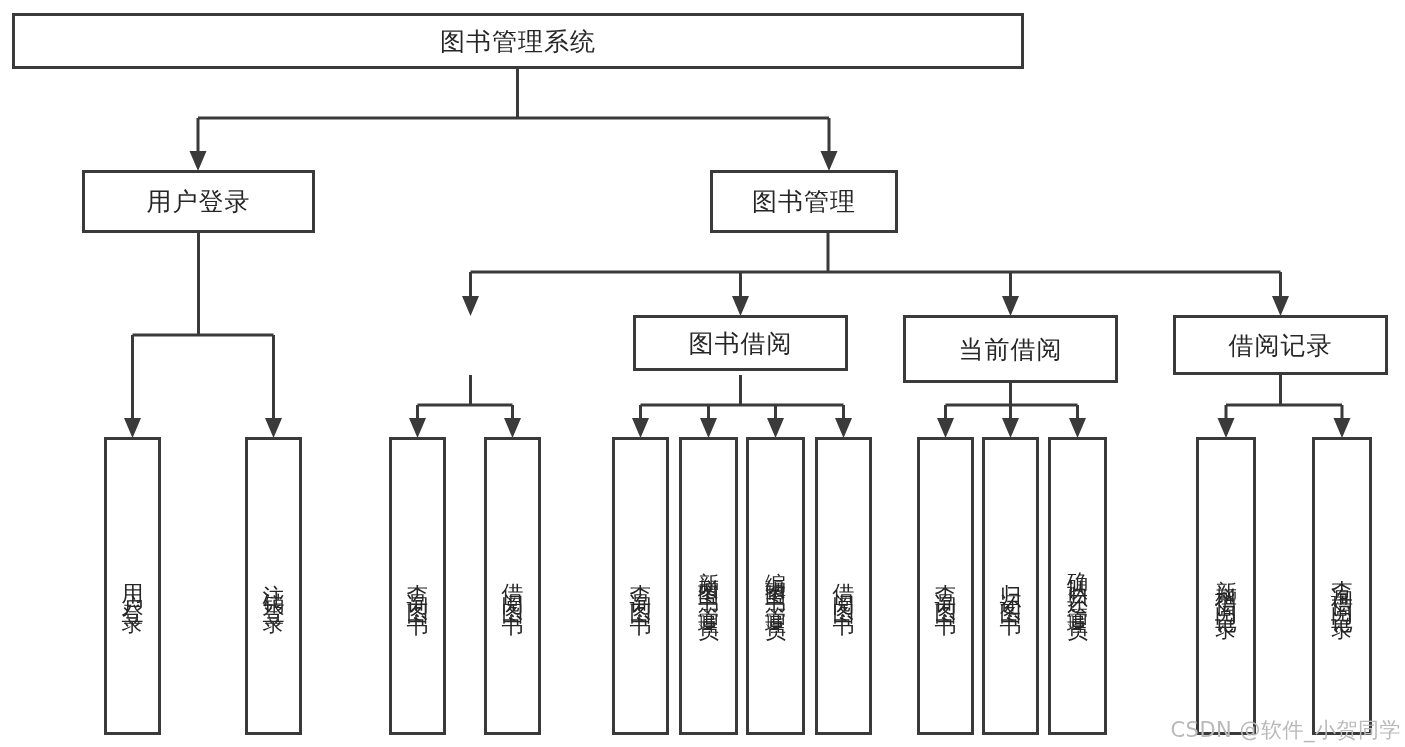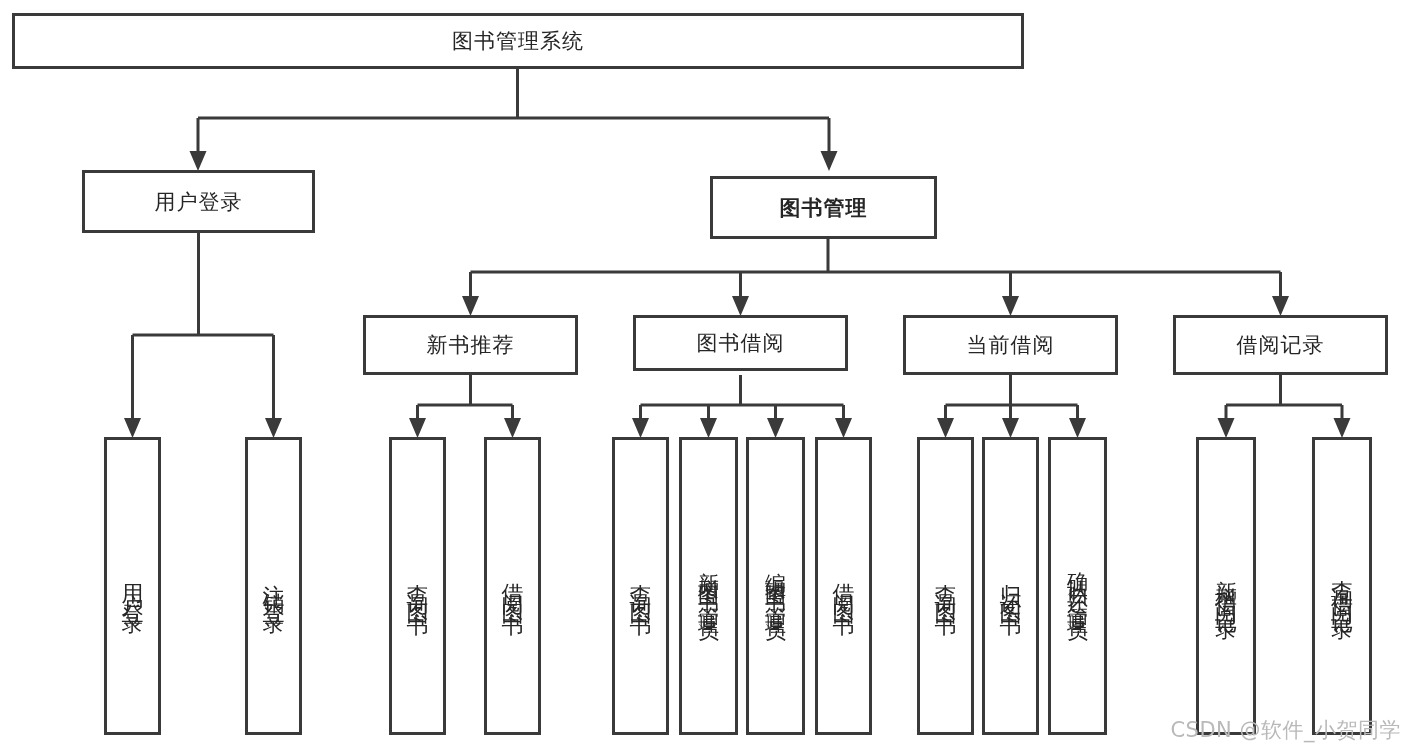--- a/index.html
+++ b/index.html
@@ -5,21 +5,21 @@
   html,body{margin:0;padding:0;background:#ffffff;}
   .canvas{
     position:relative;width:1405px;height:747px;background:#ffffff;
     font-family:"DejaVu Sans","Liberation Sans",sans-serif;overflow:hidden;
   }
   .connectors{position:absolute;left:0;top:0;z-index:0;}
   .node{
     position:absolute;box-sizing:border-box;z-index:1;
     border:3px solid #3a3a3a;background:#ffffff;color:#262626;
     display:flex;align-items:center;justify-content:center;
-    font-size:21px;letter-spacing:1px;white-space:nowrap;
+    font-size:25px;letter-spacing:1px;white-space:nowrap;
   }
   .vnode{
     writing-mode:vertical-rl;text-orientation:mixed;
     font-size:22px;white-space:normal;
   }
   .v-s{letter-spacing:10px;}
   .v-m{letter-spacing:8px;}
   .v-l{letter-spacing:7px;font-size:21px;}
   .watermark{
     position:absolute;right:4px;bottom:3px;z-index:2;
@@ -47,25 +47,24 @@
              M640.5 438 L632 418 L649 418 Z M708.5 438 L700 418 L717 418 Z
              M775.5 438 L767 418 L784 418 Z M843.5 438 L835 418 L852 418 Z
              M945.5 438 L937 418 L954 418 Z M1010.5 438 L1002 418 L1019 418 Z
              M1077.5 438 L1069 418 L1086 418 Z
              M1226 438 L1217.5 418 L1234.5 418 Z M1342 438 L1333.5 418 L1350.5 418 Z"></path>
   </svg>
 
   <div class="node" style="left:12px;top:13px;width:1012px;height:56px;">图书管理系统</div>
 
   <div class="node" style="left:82px;top:170px;width:233px;height:63px;">用户登录</div>
-  <div class="node" style="left:710px;top:176px;width:227px;height:63px;font-weight:bold;">图书管理</div>
+  <div class="node" style="left:710px;top:170px;width:188px;height:63px;">图书管理</div>
 
-  <div class="node" style="left:363px;top:315px;width:215px;height:60px;">新书推荐</div>
   <div class="node" style="left:633px;top:315px;width:215px;height:56px;">图书借阅</div>
-  <div class="node" style="left:903px;top:315px;width:215px;height:60px;">当前借阅</div>
+  <div class="node" style="left:903px;top:315px;width:215px;height:68px;">当前借阅</div>
   <div class="node" style="left:1173px;top:315px;width:215px;height:60px;">借阅记录</div>
 
   <div class="node vnode v-s" style="left:104px;top:437px;width:57px;height:298px;">用户登录</div>
   <div class="node vnode v-s" style="left:245px;top:437px;width:57px;height:298px;">注销登录</div>
 
   <div class="node vnode v-s" style="left:389px;top:437px;width:57px;height:298px;">查询图书</div>
   <div class="node vnode v-s" style="left:484px;top:437px;width:57px;height:298px;">借阅图书</div>
 
   <div class="node vnode v-s" style="left:612px;top:437px;width:57px;height:298px;">查询图书</div>
   <div class="node vnode v-l" style="left:679px;top:437px;width:59px;height:298px;">新增图书（管理员）</div>

